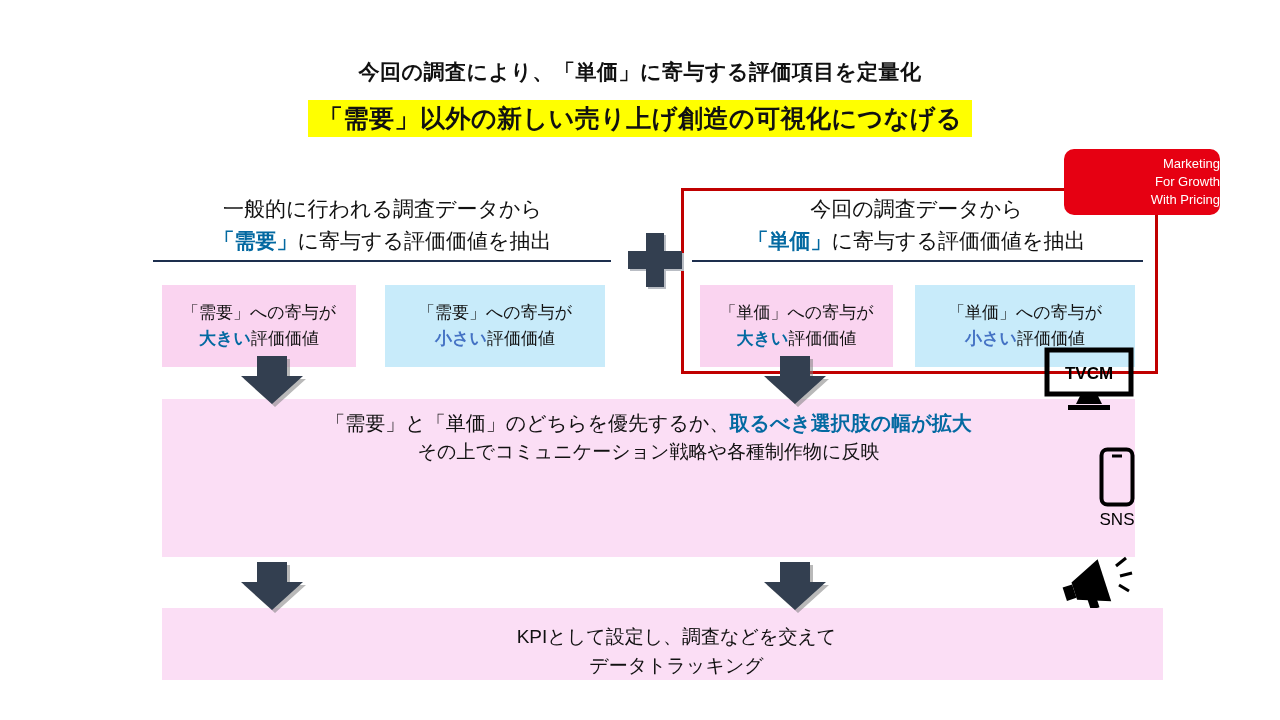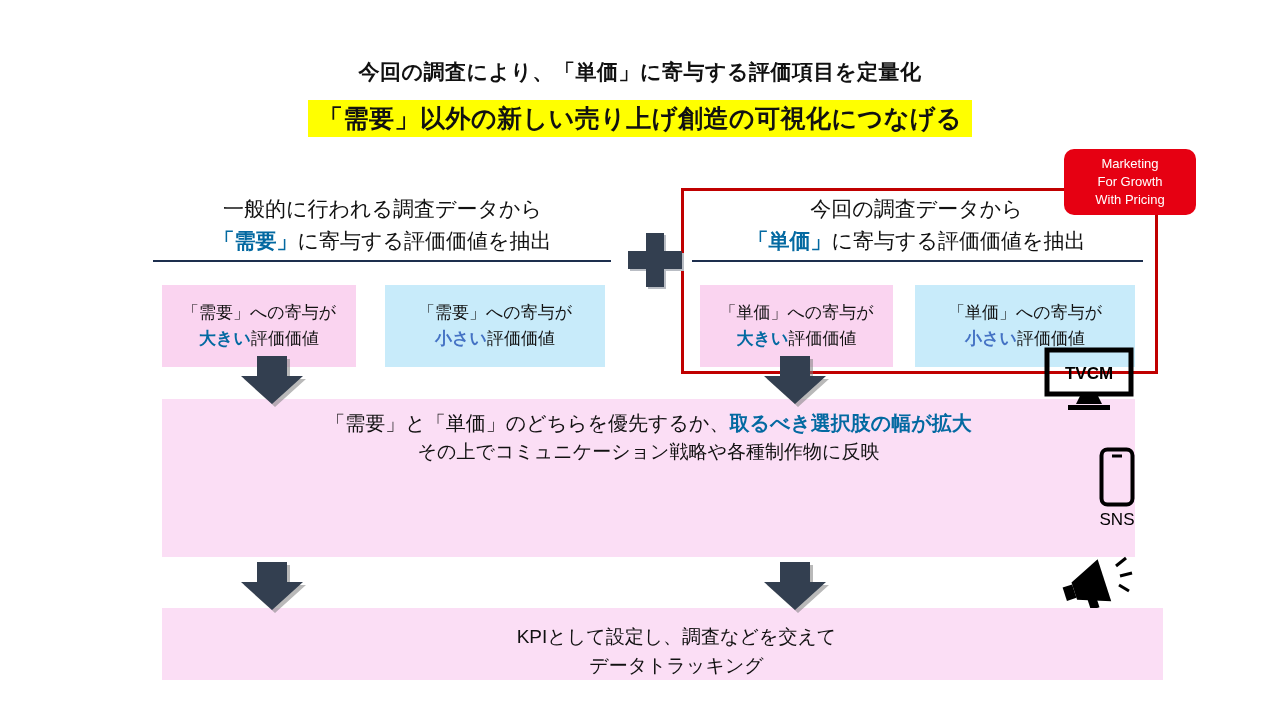--- a/index.html
+++ b/index.html
@@ -2,22 +2,22 @@
 <html><head>
 <meta charset="utf-8">
 <style>
   html,body{margin:0;padding:0;background:#fff;}
   .slide{position:relative;width:1280px;height:720px;background:#ffffff;overflow:hidden;
          font-family:"Liberation Sans","DejaVu Sans",sans-serif;color:#111;}
   .title1{position:absolute;top:58px;left:0;width:100%;text-align:center;font-size:21px;font-weight:700;letter-spacing:.5px;}
   .title2-wrap{position:absolute;top:100px;left:0;width:100%;text-align:center;}
   .title2{display:inline-block;background:#ffff00;font-size:25px;font-weight:700;padding:2px 10px;letter-spacing:.5px;}
   .badge{position:absolute;left:1064px;top:149px;width:132px;height:66px;background:#e60012;border-radius:10px;
-         color:#fff;display:flex;flex-direction:column;justify-content:center;align-items:center;
-         font-size:13px;line-height:1.4;z-index:6;}
+         color:#fff;display:flex;flex-direction:column;justify-content:center;align-items:flex-end;
+         font-size:13px;line-height:1.4;z-index:6;padding-left:24px;}
   .red-frame{position:absolute;left:681px;top:188px;width:471px;height:180px;border:3px solid #c00000;}
   .header{position:absolute;text-align:center;font-size:21px;line-height:1.5;}
   .header-left{left:150px;top:193px;width:465px;}
   .header-right{left:686px;top:193px;width:461px;}
   .rule{position:absolute;height:2px;background:#1d2f4e;}
   .rule-left{left:153px;top:260px;width:458px;}
   .rule-right{left:692px;top:260px;width:451px;}
   .red-strong{color:#0369a1;font-weight:700;}
   .blue-strong{color:#4472c4;font-weight:700;}
   .plus{position:absolute;left:626px;top:231px;filter:drop-shadow(2px 2px 0 #b9bdc4);z-index:3;}

